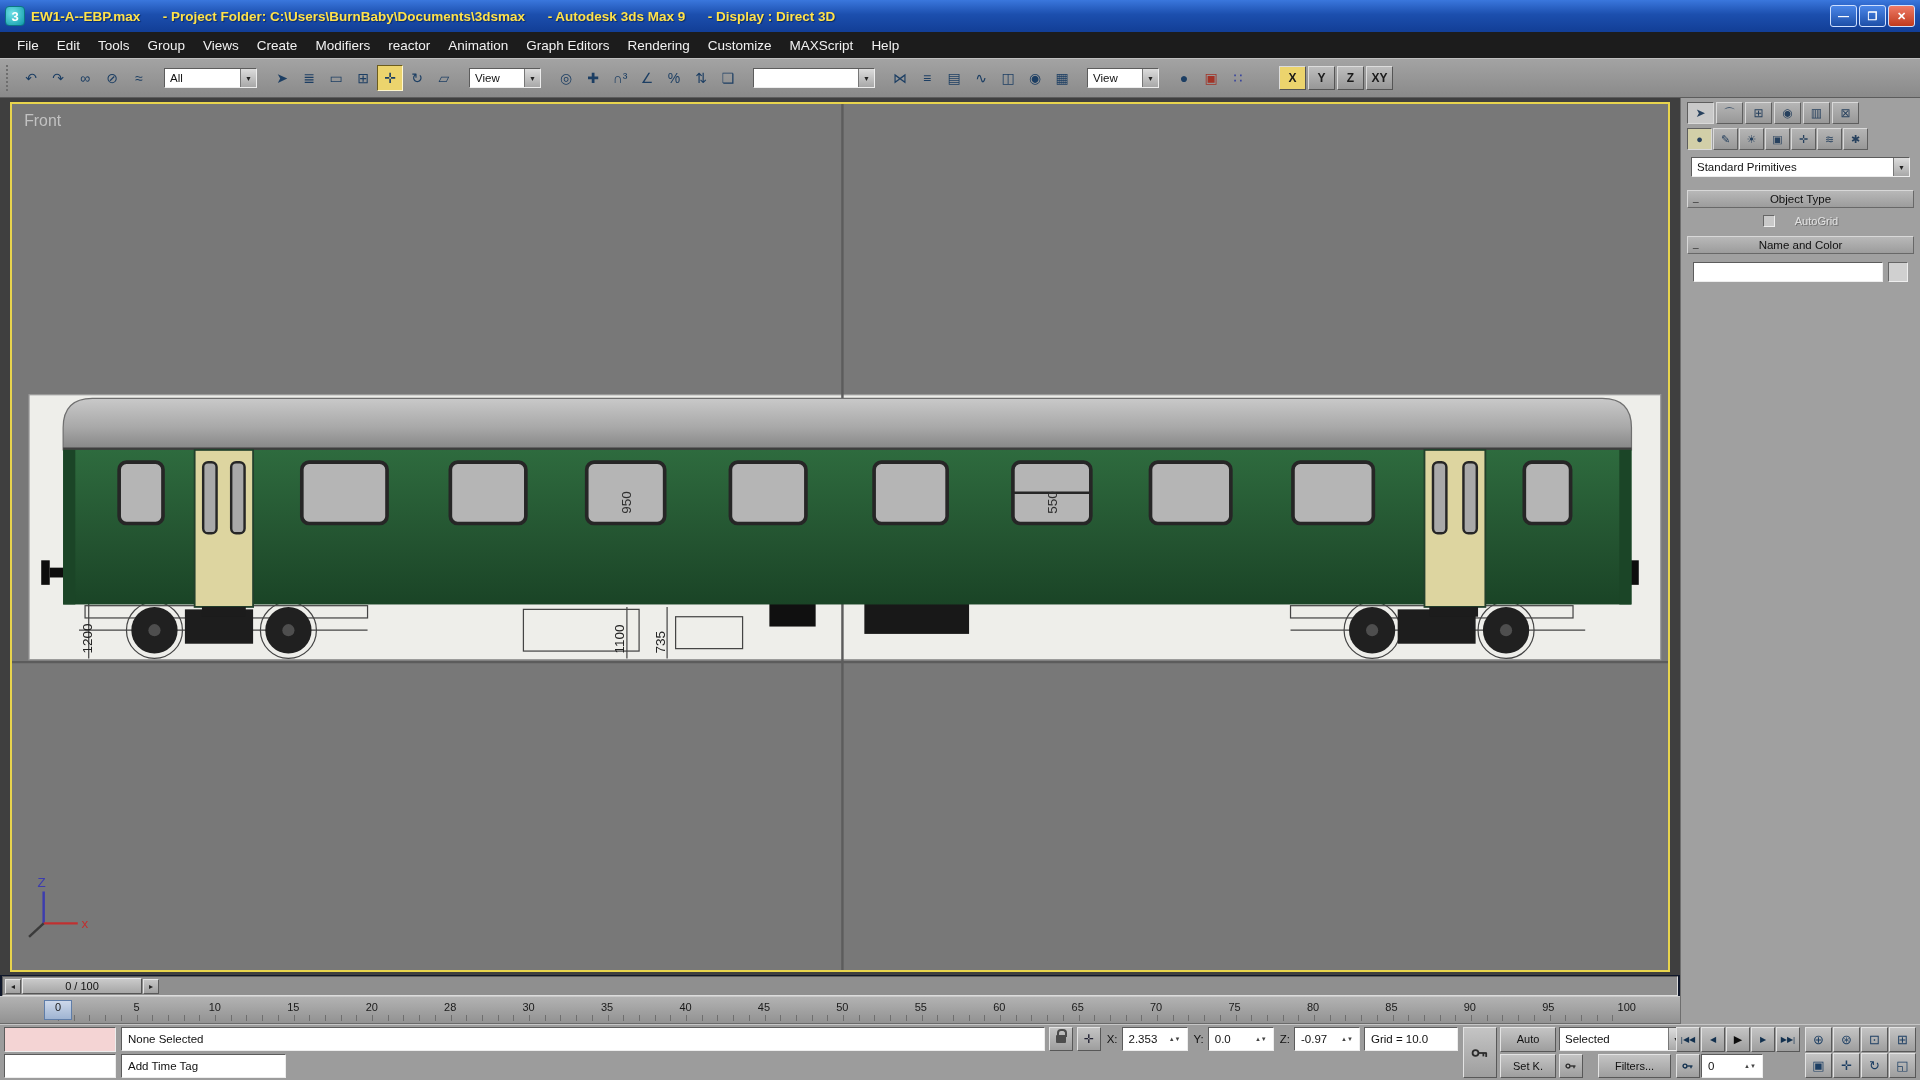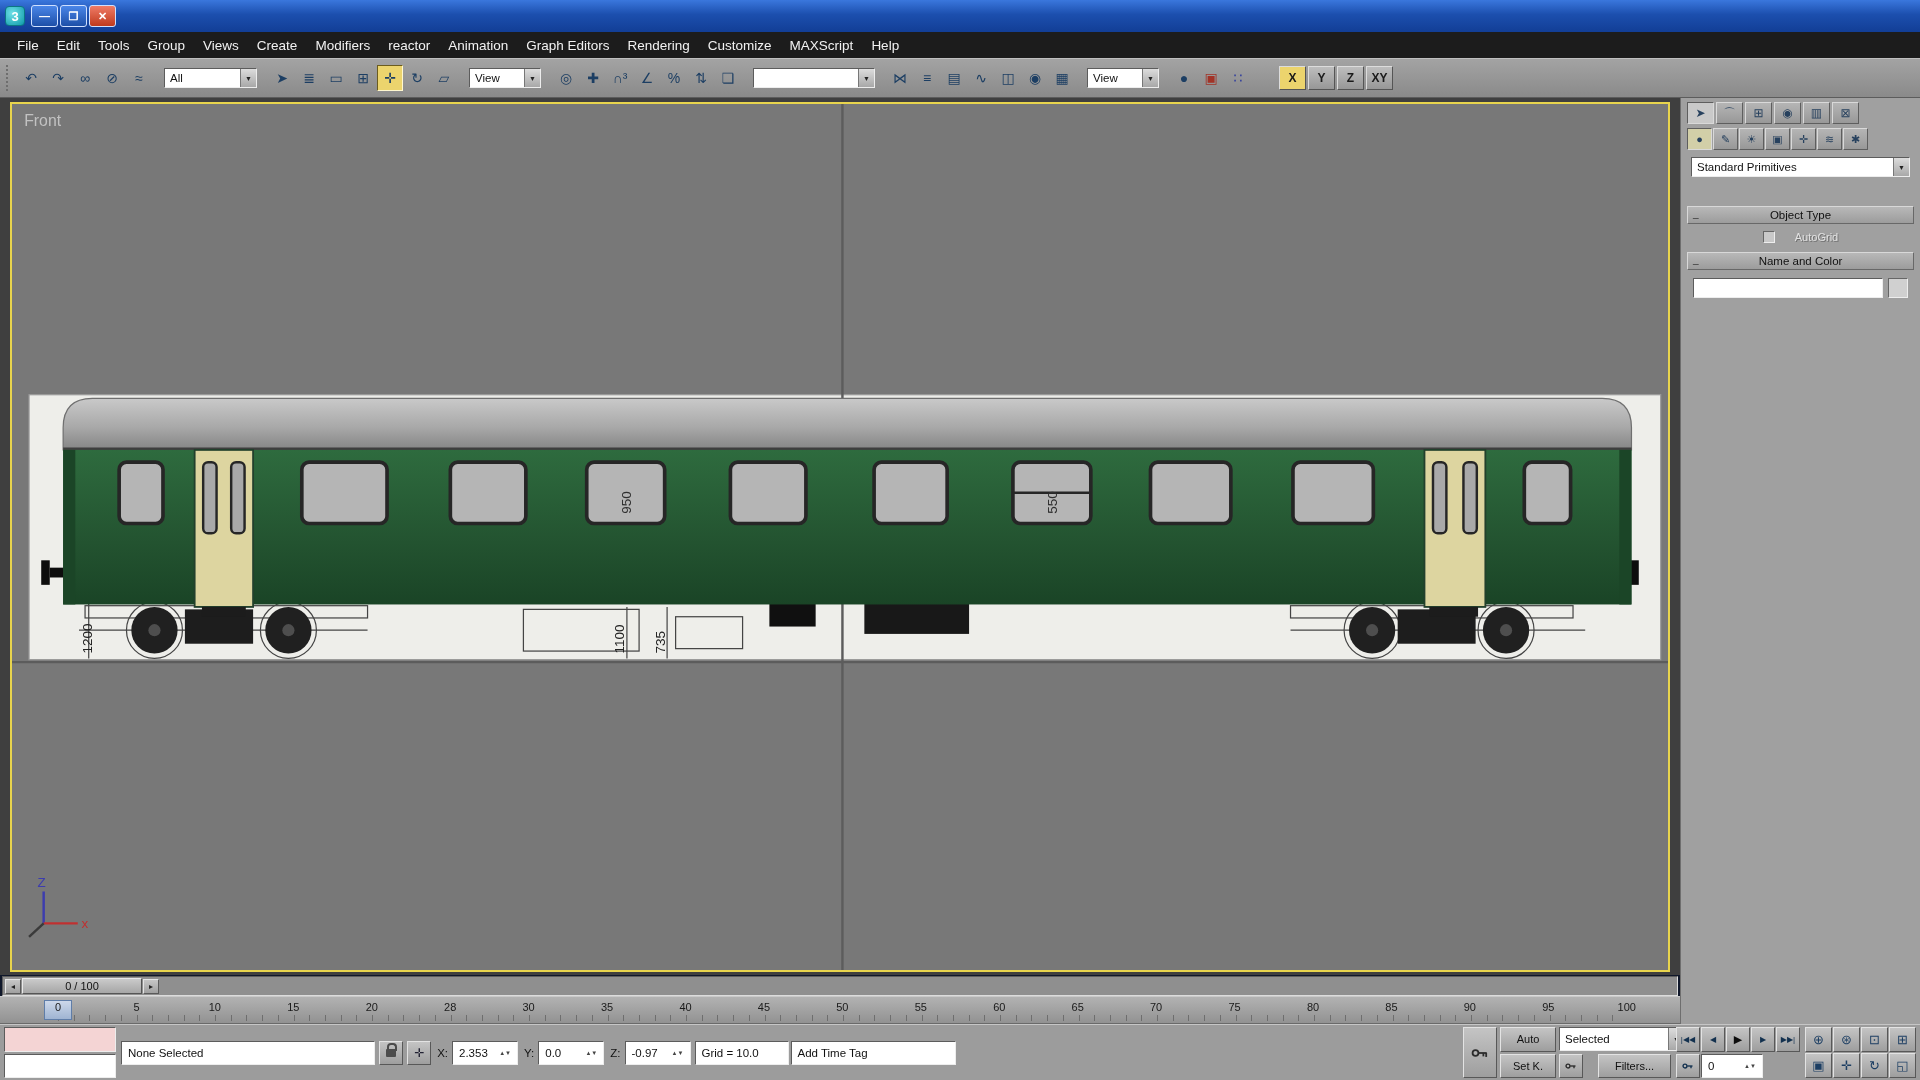--- a/index.html
+++ b/index.html
@@ -75,21 +75,21 @@
 .command-panel{width:240px;flex:0 0 auto;background:#a0a0a0;border-left:1px solid #6e6e6e;
   display:flex;flex-direction:column;font-size:11px;padding:2px 4px}
 .cp-tabs{display:flex;gap:2px;padding:2px 2px 4px}
 .cp-tab{width:27px;height:22px;font-size:12px;color:#27415e;background:linear-gradient(#b5b5b5,#989898);
   border:1px solid;border-color:#d9d9d9 #5e5e5e #5e5e5e #d9d9d9;cursor:default}
 .cp-tab.active{background:#c9c9c9;border-color:#5e5e5e #d9d9d9 #d9d9d9 #5e5e5e}
 .cp-cats{display:flex;gap:1px;padding:0 2px 5px}
 .cp-cat{width:25px;height:22px;font-size:11px;color:#27415e;background:linear-gradient(#b5b5b5,#989898);
   border:1px solid;border-color:#d9d9d9 #5e5e5e #5e5e5e #d9d9d9;cursor:default}
 .cp-cat.active{background:#d2cfa8;border-color:#5e5e5e #d9d9d9 #d9d9d9 #5e5e5e}
-.cp-dropdown{margin:2px 6px 23px}
+.cp-dropdown{margin:2px 6px 7px}
 .rollout-header{height:18px;margin:6px 2px 2px;background:linear-gradient(#b8b8b8,#9c9c9c);
   border:1px solid;border-color:#d8d8d8 #686868 #686868 #d8d8d8;display:flex;align-items:center;
   justify-content:center;font-size:11.5px;color:#111;position:relative;cursor:default}
 .rh-dash{position:absolute;left:5px;top:1px;color:#333;font-size:10px}
 .autogrid-row{display:flex;align-items:center;gap:20px;justify-content:center;padding:5px 0 3px}
 .checkbox{width:12px;height:12px;background:#c9c9c9;border:1px solid;border-color:#666 #eee #eee #666}
 .autogrid-label{color:#e2e2e2;text-shadow:1px 1px 0 #6f6f6f;font-size:11px}
 .obj-grid{display:grid;grid-template-columns:1fr 1fr;gap:6px 7px;padding:3px 12px 10px}
 .obj-btn{height:21px;font-size:11px;color:#111;background:linear-gradient(#d8d8d8,#b8b8b8);
   border:1px solid;border-color:#f0f0f0 #5f5f5f #5f5f5f #f0f0f0;border-radius:2px;cursor:default}
@@ -97,21 +97,21 @@
 .name-input{flex:1;height:20px;background:#fff;border:1px solid;border-color:#5c5c5c #ededed #ededed #5c5c5c;
   font-size:11px;padding:0 4px}
 .color-swatch{width:20px;height:20px;background:#d0d0d0;border:1px solid;border-color:#666 #eee #eee #666;cursor:default}
 
 
 .statusbar{height:56px;flex:0 0 auto;background:#9c9c9c;border-top:1px solid #c6c6c6;
   display:flex;gap:5px;padding:2px 4px;align-items:stretch}
 .mini-listener{display:flex;flex-direction:column;gap:2px;width:112px;flex:0 0 auto}
 .ml-row{flex:1;border:1px solid;border-color:#5c5c5c #ededed #ededed #5c5c5c;background:#fff}
 .ml-row.pink{background:#f4d4d4}
-.status-mid{flex:1;min-width:0;display:flex;flex-direction:row;gap:2px}
+.status-mid{flex:1;min-width:0;display:flex;flex-direction:column;gap:2px}
 .s-row{flex:1;display:flex;align-items:center;gap:4px}
 .field{height:24px;background:#fff;border:1px solid;border-color:#5c5c5c #ededed #ededed #5c5c5c;
   font-size:11.5px;color:#111;display:flex;align-items:center;padding:0 6px;white-space:nowrap}
 .field.flex{flex:1;min-width:0}
 .coord{width:66px;justify-content:space-between}
 .coord-label{font-size:11.5px;color:#111;margin-left:2px}
 .spinners{display:flex;flex-direction:column;font-size:6px;line-height:6px;color:#444}
 .gridfield{width:94px}
 .timetag{width:165px}
 .raised{background:linear-gradient(#c4c4c4,#9e9e9e);border:1px solid;border-color:#e3e3e3 #585858 #585858 #e3e3e3;cursor:default}
@@ -135,20 +135,21 @@
   gap:1px;align-content:center}
 .nav-btn{font-size:13px;color:#1c3e63;display:flex;align-items:center;justify-content:center}
 </style>
 </head>
 <body>
 
 <div class="app">
 
   <div class="titlebar">
     <span class="app-icon">3</span>
+    <span class="title-text">EW1-A--EBP.max      - Project Folder: C:\Users\BurnBaby\Documents\3dsmax      - Autodesk 3ds Max 9      - Display : Direct 3D</span>
     <span class="win-buttons">
 
     <button class="win-btn">—</button>
         <button class="win-btn">❐</button>
         <button class="win-btn close">✕</button>
       </span>
   </div>
 
   <div class="menubar">
 

